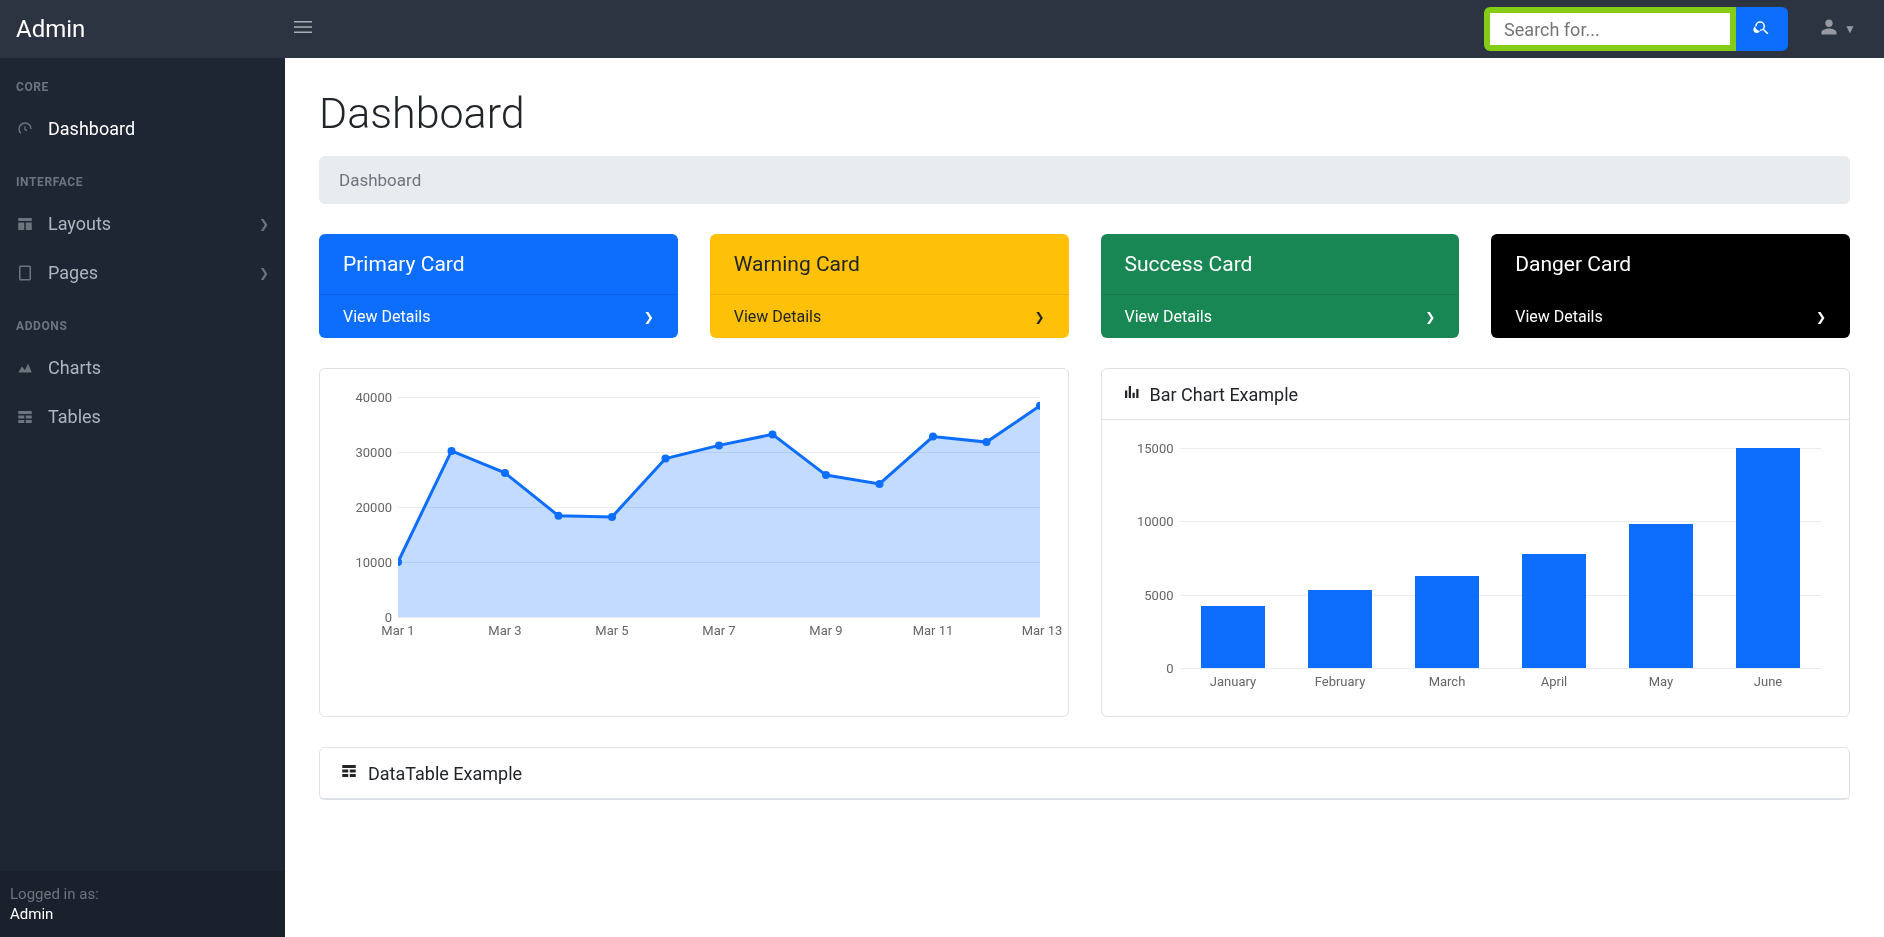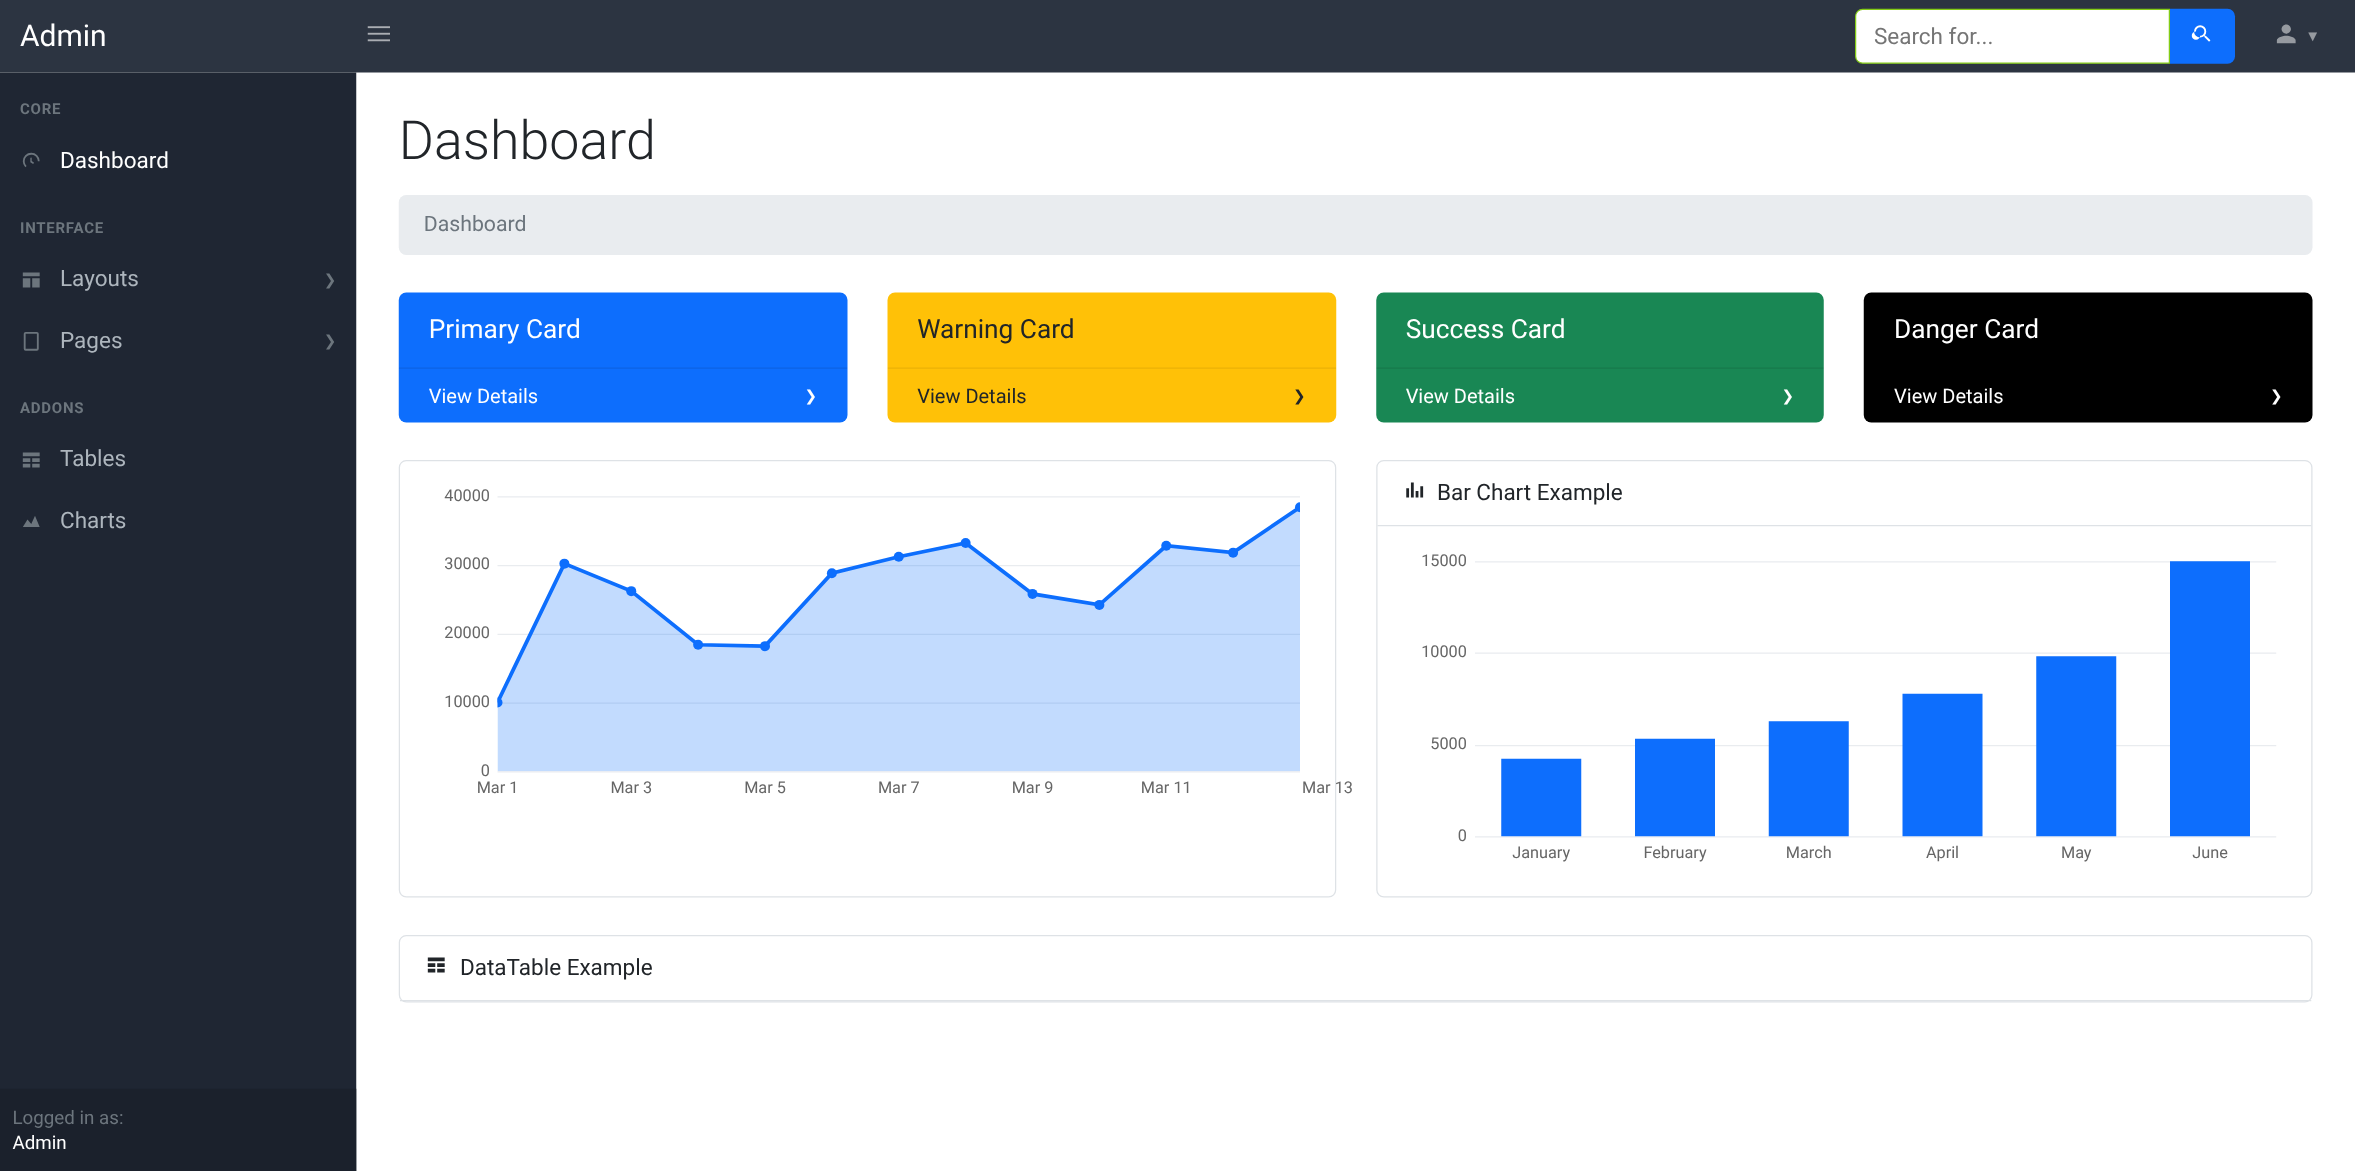--- a/index.html
+++ b/index.html
@@ -4,21 +4,21 @@
 <style>
 * { margin:0; padding:0; box-sizing:border-box; font-family:-apple-system,BlinkMacSystemFont,"Segoe UI",Roboto,"Helvetica Neue",Arial,sans-serif; }
 body { background:#fff; color:#212529; width:1884px; height:937px; overflow:hidden; }
 
 
 .topnav { height:58px; background:#2c3441; display:flex; align-items:center; padding:0 16px; color:#fff; }
 .brand { font-size:24px; font-weight:400; padding-left:0; width:270px; }
 .hamburger { color:rgba(255,255,255,.6); cursor:pointer; font-size:18px; padding:8px; }
 .topnav-spacer { flex:1; }
 .search-wrap { display:flex; }
-.search-input { width:252px; height:44px; border:1px solid #84cc16; border-radius:6px 0 0 6px; padding:0 14px; font-size:18px; outline:none; }
+.search-input { width:252px; height:44px; border:6px solid #84cc16; border-radius:6px 0 0 6px; padding:0 14px; font-size:18px; outline:none; }
 .search-btn { width:52px; height:44px; background:#0d6efd; border:none; border-radius:0 6px 6px 0; color:#fff; cursor:pointer; display:flex; align-items:center; justify-content:center; }
 .user-drop { margin-left:20px; color:rgba(255,255,255,.5); cursor:pointer; display:flex; align-items:center; gap:6px; padding:8px 12px; }
 
 
 .layout { display:flex; height:calc(937px - 58px); }
 .sidebar { width:285px; background:#1f2633; color:#adb5bd; display:flex; flex-direction:column; }
 .side-body { flex:1; overflow:auto; }
 .side-heading { font-size:12px; font-weight:700; letter-spacing:.05em; color:#6c757d; padding:22px 16px 10px; text-transform:uppercase; }
 .side-link { display:flex; align-items:center; padding:14px 16px; color:#adb5bd; font-size:18px; cursor:pointer; }
 .side-link .icon { width:22px; margin-right:10px; color:#6c757d; display:flex; align-items:center; }
@@ -129,32 +129,32 @@
             </svg>
           </span>
         <span>Pages</span>
         <span class="chev">❯</span>
       </div>
 
       <div class="side-heading">ADDONS</div>
       <div class="side-link">
         <span class="icon">
             <svg viewBox="0 0 24 24">
+              <path d="M3 18l5-8 4 5 4-9 5 12H3z"></path>
+            </svg>
+          </span>
+        <span>Charts</span>
+      </div>
+      <div class="side-link">
+        <span class="icon">
+            <svg viewBox="0 0 24 24">
               <path d="M3 4h18v4H3zM3 10h8v4H3zM13 10h8v4h-8zM3 16h8v4H3zM13 16h8v4h-8z"></path>
             </svg>
           </span>
         <span>Tables</span>
-      </div>
-      <div class="side-link">
-        <span class="icon">
-            <svg viewBox="0 0 24 24">
-              <path d="M3 18l5-8 4 5 4-9 5 12H3z"></path>
-            </svg>
-          </span>
-        <span>Charts</span>
       </div>
     </div>
     <div class="side-footer">
       <div class="lbl">Logged in as:</div>
       <div class="usr">Admin</div>
     </div>
   </div>
 
   <div class="main">
     <h1 class="page-title">Dashboard</h1>
@@ -224,21 +224,21 @@
                 <circle cx="588.5" cy="45.099999999999994" r="4"></circle>
                 <circle cx="642" cy="8.800000000000008" r="4"></circle>
               </svg>
               <div class="x-axis">
                 <div class="x-tick" style="left: 0px;">Mar 1</div>
                 <div class="x-tick" style="left: 107px;">Mar 3</div>
                 <div class="x-tick" style="left: 214px;">Mar 5</div>
                 <div class="x-tick" style="left: 321px;">Mar 7</div>
                 <div class="x-tick" style="left: 428px;">Mar 9</div>
                 <div class="x-tick" style="left: 535px;">Mar 11</div>
-                <div class="x-tick" style="left: 654px; padding-left: 20px;">Mar 13</div>
+                <div class="x-tick" style="left: 634px; padding-left: 20px;">Mar 13</div>
               </div>
             </div>
         </div>
       </div>
       <div class="panel" style="flex:1;">
         <div class="panel-header">
           <span class="icon"><svg viewBox="0 0 24 24" width="18" height="18" fill="currentColor">
                 <path d="M4 20V10h3v10H4zm5 0V4h3v16H9zm5 0v-7h3v7h-3zm5 0V8h3v12h-3z"></path>
               </svg></span>
           <span>Bar Chart Example</span>

